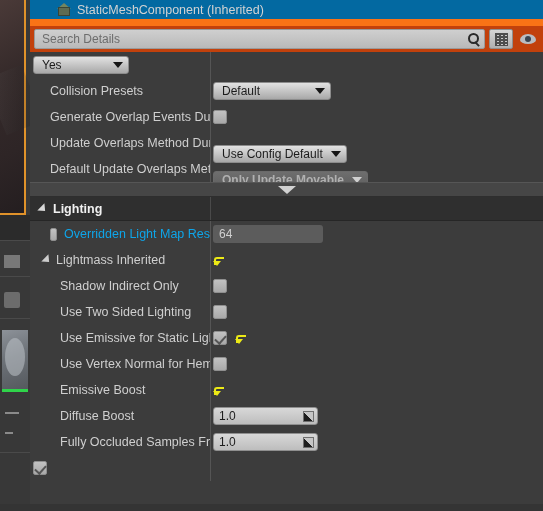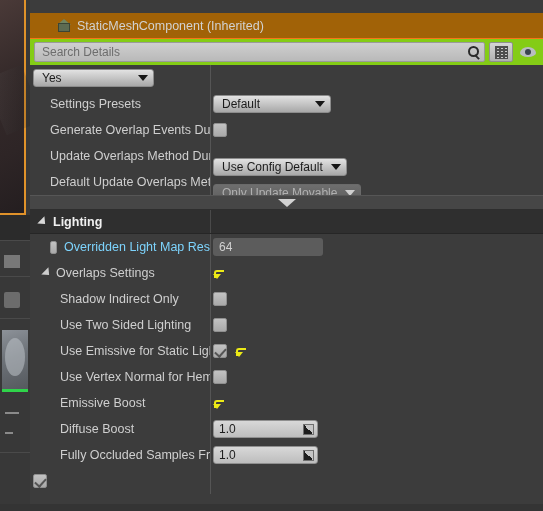--- a/index.html
+++ b/index.html
@@ -60,28 +60,28 @@
     position: absolute; left: 0px; top: 0px; width: 0; height: 0;
     border-left: 7px solid transparent; border-right: 7px solid transparent;
     border-bottom: 6px solid #6e7063;
   }
   .house-icon.green i { background: #5d6b52; border-color: #3b4535; }
   .house-icon.green b { border-bottom-color: #72855f; }
 
   
   .component-row {
     height: 26px; display: flex; align-items: center; gap: 6px; padding-left: 27px;
-    background: #a16207; border-bottom: 1px solid #f97316; margin-top: 13px;
+    background: #0369a1; border-bottom: 7px solid #f97316;
   }
   .component-title { font-size: 12.5px; color: #d2d2d2; }
 
   
   .search-bar {
     height: 26px; display: flex; align-items: center; gap: 4px;
-    padding: 0 4px; background: #84cc16;
+    padding: 0 4px; background: #c2410c;
   }
   .search-box {
     flex: 1; height: 20px; position: relative;
     background: linear-gradient(#cfcfcf, #b9b9b9);
     border: 1px solid #9a9a9a; border-radius: 2px;
     display: flex; align-items: center; padding: 0 22px 0 7px;
   }
   .search-placeholder { font-size: 12px; color: #6d6d6d; }
   .mag {
     position: absolute; right: 5px; top: 3px; width: 11px; height: 11px;
@@ -124,25 +124,25 @@
   .prow .val { flex: 1; display: flex; align-items: center; gap: 8px; padding-left: 3px; }
   .divider { position: absolute; left: 180px; top: 0; width: 1px; height: 100%; background: #555; }
 
   
   .combo {
     height: 18px; border-radius: 3px; display: inline-flex; align-items: center;
     justify-content: space-between; gap: 8px; padding: 0 5px 0 8px;
     background: linear-gradient(#e2e2e2, #a8a8a8);
     border: 1px solid #8c8c8c; font-size: 12px; color: #1c1c1c;
   }
-  .combo.w1 { width: 121px; }
+  .combo.w1 { width: 96px; }
   .combo.w2 { width: 118px; }
   .combo.auto { width: auto; min-width: 96px; margin-top: 22px; }
   .combo.disabled {
-    background: linear-gradient(#6e6e6e, #5e5e5e); border-color: #6a6a6a; color: #b0b0b0;
+    background: linear-gradient(#6e6e6e, #5e5e5e); border-color: #6a6a6a; color: #b0b0b0; font-weight: bold;
   }
   .caret {
     width: 0; height: 0; border-left: 5px solid transparent;
     border-right: 5px solid transparent; border-top: 6px solid #161616;
   }
   .combo.disabled .caret { border-top-color: #cfcfcf; }
 
   
   .cbx {
     width: 14px; height: 14px; border-radius: 2px; position: relative;
@@ -284,21 +284,21 @@
         <span class="val">
           <span class="combo w1">
             <span>Yes</span>
             <span class="caret"></span>
           </span>
         </span>
       </div>
 
       <div class="prow">
         <span class="divider"></span>
-        <span class="lbl indent1">Settings Presets</span>
+        <span class="lbl indent1">Collision Presets</span>
         <span class="val">
           <span class="combo w2">
             <span>Default</span>
             <span class="caret"></span>
           </span>
         </span>
       </div>
 
       <div class="prow">
         <span class="divider"></span>
@@ -340,34 +340,34 @@
       <span class="cat-label">Lighting</span>
       <span class="cat-div"></span>
     </div>
 
     <div class="rows">
 
       <div class="prow">
         <span class="divider"></span>
         <span class="lbl indent1" style="display:flex;align-items:center;gap:7px;">
           <span class="cbx small"></span>
-          <span class="disabled" style="color:#7dd3fc;">Overridden Light Map Res</span>
+          <span class="disabled" style="color:#0ea5e9;">Overridden Light Map Res</span>
         </span>
         <span class="val">
           <span class="darkfield">
             <span>64</span>
           </span>
         </span>
       </div>
 
       <div class="prow grouprow">
         <span class="divider"></span>
         <span class="lbl">
           <span class="subtri"></span>
-          <span>Overlaps Settings</span>
+          <span>Lightmass Inherited</span>
         </span>
         <span class="val">
           <span class="reset"></span>
         </span>
       </div>
 
       <div class="prow">
         <span class="divider"></span>
         <span class="lbl indent2">Shadow Indirect Only</span>
         <span class="val">

